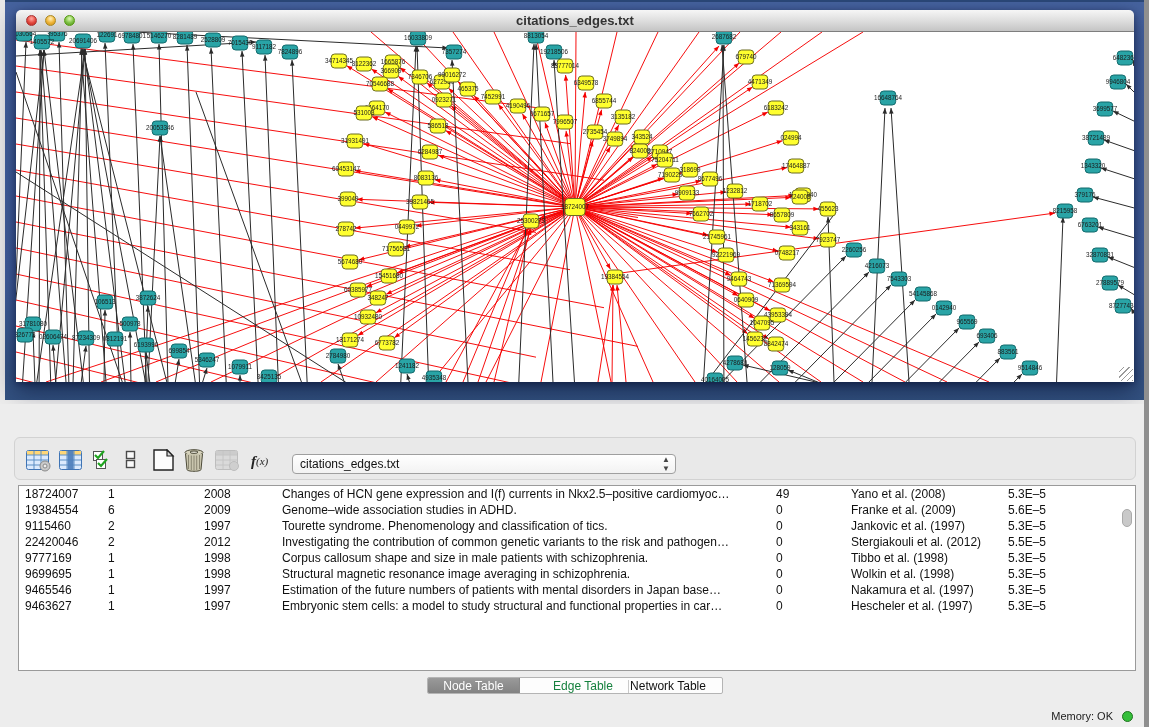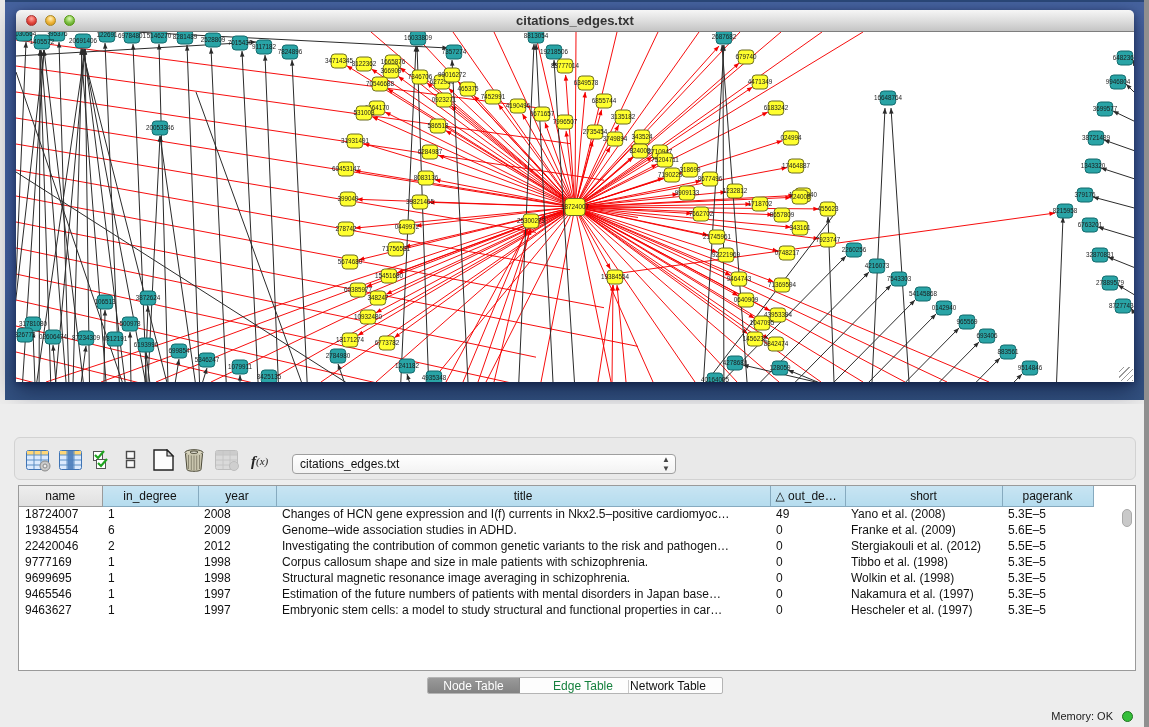--- a/index.html
+++ b/index.html
@@ -743,46 +743,46 @@
       <colgroup>
           <col style="width:83px">
           <col style="width:96px">
           <col style="width:78px">
           <col style="width:494px">
           <col style="width:75px">
           <col style="width:157px">
           <col style="width:91px">
         </colgroup>
       <tbody>
-          <tr>
-            <th class="g">name</th>
-            <th>in_degree</th>
-            <th>year</th>
-            <th>title</th>
-            <th style="text-align:left;padding-left:5px">△ out_de…</th>
-            <th>short</th>
-            <th>pagerank</th>
-          </tr>
       <tr>
             <td class="c0">18724007</td>
             <td class="c1">1</td>
             <td class="c2">2008</td>
             <td class="c3">Changes of HCN gene expression and I(f) currents in Nkx2.5–positive cardiomyoc…</td>
             <td class="c4">49</td>
             <td class="c5">Yano et al. (2008)</td>
             <td class="c6">5.3E–5</td>
           </tr>
 <tr>
             <td class="c0">19384554</td>
             <td class="c1">6</td>
             <td class="c2">2009</td>
             <td class="c3">Genome–wide association studies in ADHD.</td>
             <td class="c4">0</td>
             <td class="c5">Franke et al. (2009)</td>
             <td class="c6">5.6E–5</td>
+          </tr>
+<tr>
+            <td class="c0">9115460</td>
+            <td class="c1">2</td>
+            <td class="c2">1997</td>
+            <td class="c3">Tourette syndrome. Phenomenology and classification of tics.</td>
+            <td class="c4">0</td>
+            <td class="c5">Jankovic et al. (1997)</td>
+            <td class="c6">5.3E–5</td>
           </tr>
 <tr>
             <td class="c0">22420046</td>
             <td class="c1">2</td>
             <td class="c2">2012</td>
             <td class="c3">Investigating the contribution of common genetic variants to the risk and pathogen…</td>
             <td class="c4">0</td>
             <td class="c5">Stergiakouli et al. (2012)</td>
             <td class="c6">5.5E–5</td>
           </tr>

